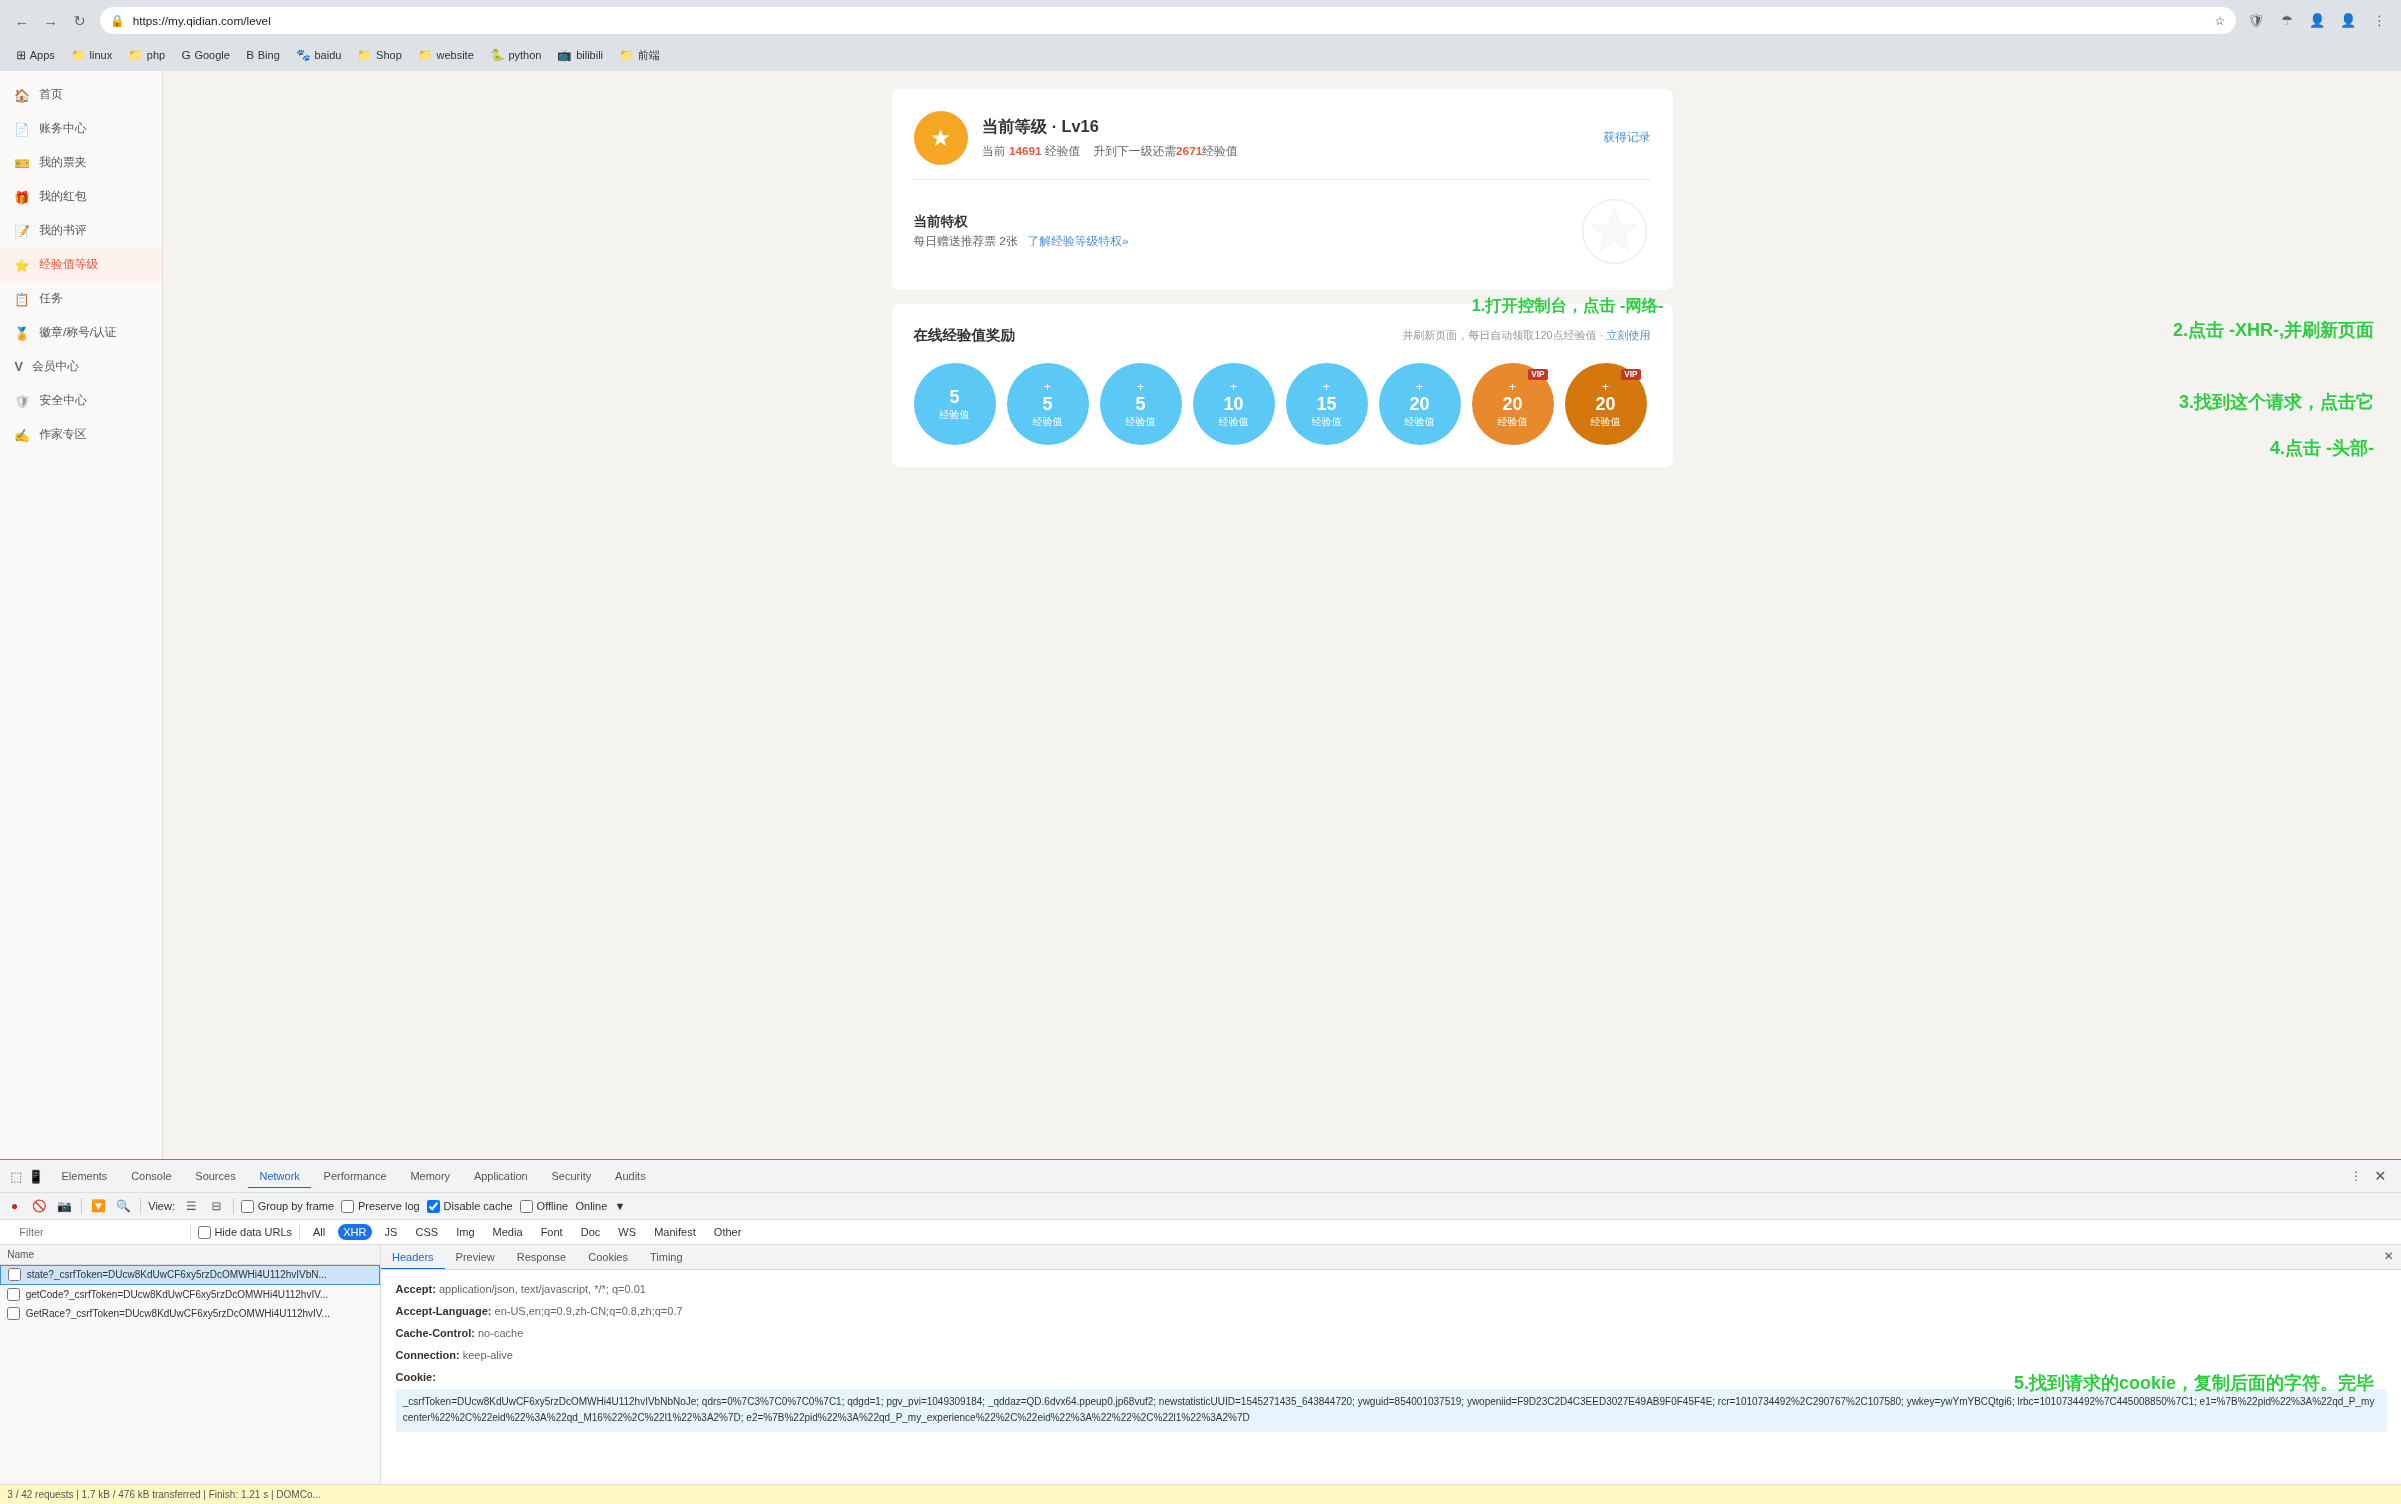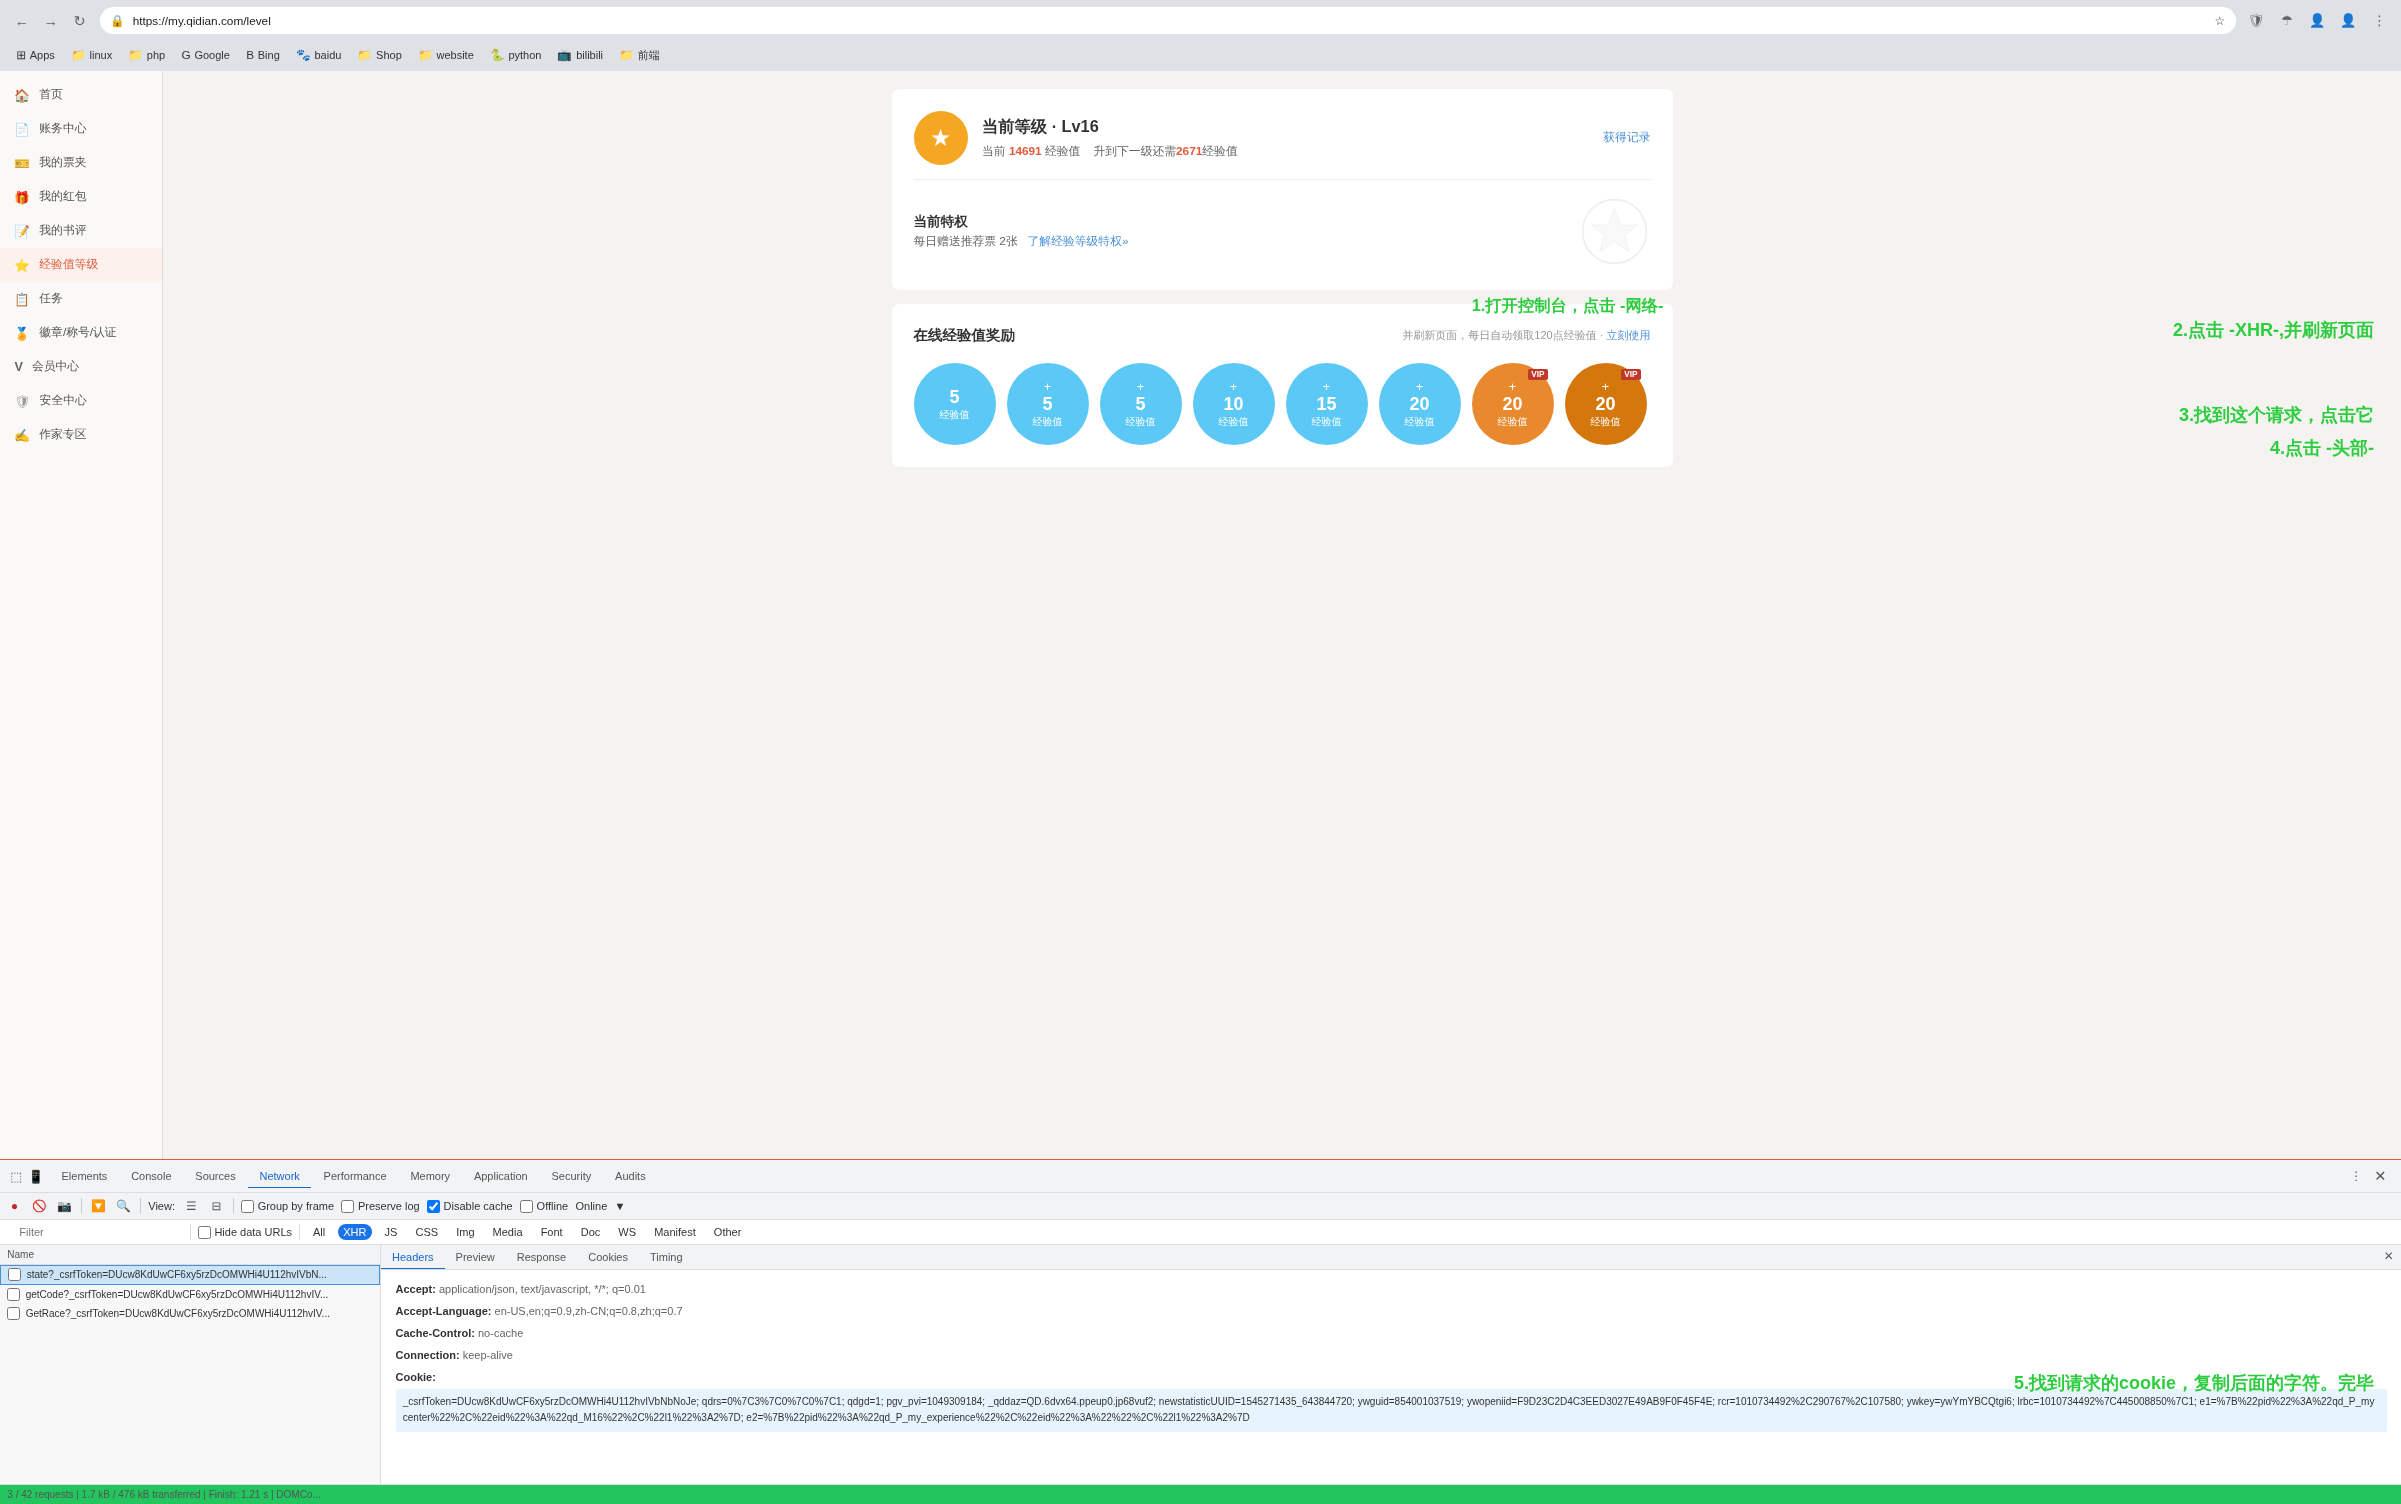--- a/index.html
+++ b/index.html
@@ -94,21 +94,21 @@
     .details-tabs { display: flex; background: #f1f3f4; border-bottom: 0.9px solid #ddd; }
     .details-tab { padding: 5.4px 11px; font-size: 11px; color: #555; cursor: pointer; border-bottom: 1.8px solid transparent; }
     .details-tab.active { color: #1967d2; border-bottom: 1.8px solid #1967d2; }
     .details-close { padding: 3.6px 7.3px; cursor: pointer; color: #555; margin-left: auto; }
     .details-content { padding: 11px 14.5px; overflow-y: auto; flex: 1; font-size: 11px; background: white; }
     .detail-row { margin-bottom: 5.4px; line-height: 1.5; }
     .detail-key { font-weight: 600; color: #333; }
     .detail-value { color: #666; }
     .cookie-row { background: #e8f4fd; padding: 5.4px 7.3px; border-radius: 2.7px; margin-top: 3.6px; font-size: 10px; color: #333; word-break: break-all; line-height: 1.6; }
 
-    .status-bar { background: #22c55e; border-top: 0.9px solid #ddd; padding: 1.8px 7.3px; font-size: 10px; color: #555; display: flex; align-items: center; height: 20px; }
+    .status-bar { background: #fef9c3; border-top: 0.9px solid #ddd; padding: 1.8px 7.3px; font-size: 10px; color: #555; display: flex; align-items: center; height: 20px; }
 
     .page-wrapper { position: relative; }
 
     .star-icon { color: white; font-size: 23.6px; }
   </style>
 </head>
 <body>
 
 <div class="browser-chrome">
   <div class="browser-toolbar">
@@ -318,21 +318,21 @@
             <span style="font-size:10px; color:white;">经验值</span>
           </div>
         </div>
       </div>
     </div>
   </div>
 
   <div style="position:fixed; top:318px; right:27px; color:#2ecc40; font-size:18px; font-weight:bold; pointer-events:none; z-index:200; white-space:nowrap;">
     <span>2.点击 -XHR-,并刷新页面</span>
   </div>
-  <div style="position:fixed; top:403px; right:27px; color:#2ecc40; font-size:18px; font-weight:bold; pointer-events:none; z-index:200; white-space:nowrap;">
+  <div style="position:fixed; top:390px; right:27px; color:#2ecc40; font-size:18px; font-weight:bold; pointer-events:none; z-index:200; white-space:nowrap;">
     <span>3.找到这个请求，点击它</span>
   </div>
   <div style="position:fixed; top:436px; right:27px; color:#2ecc40; font-size:18px; font-weight:bold; pointer-events:none; z-index:200; white-space:nowrap;">
     <span>4.点击 -头部-</span>
   </div>
   <div style="position:fixed; bottom:109px; right:27px; color:#2ecc40; font-size:18px; font-weight:bold; pointer-events:none; z-index:200; white-space:nowrap;">
     <span>5.找到请求的cookie，复制后面的字符。完毕</span>
   </div>
 </div>
 

